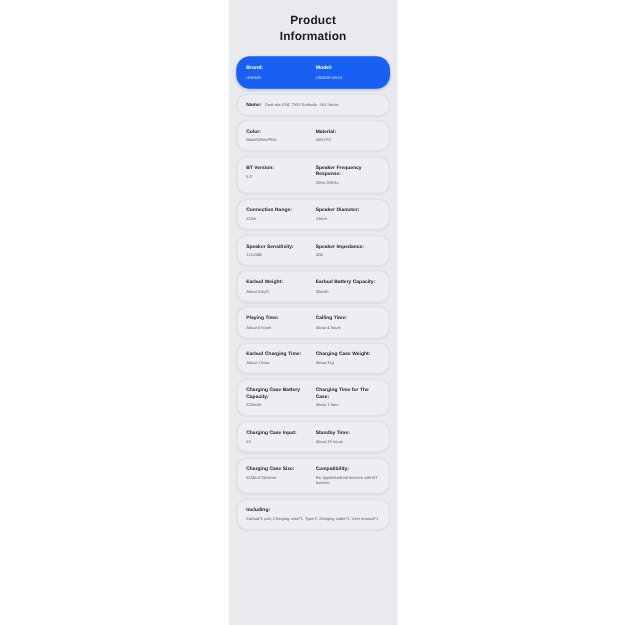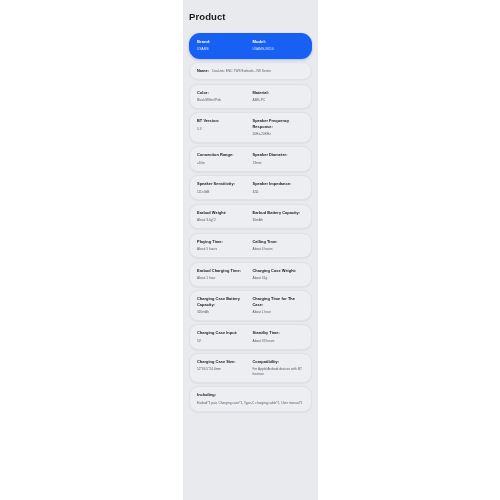--- a/index.html
+++ b/index.html
@@ -16,20 +16,21 @@
   }
   .panel {
     position: absolute;
     left: 183px; top: 0;
     width: 135px; height: 500px;
     background: #e9eaee;
     padding: 0 6px;
   }
   .page-title {
     margin-top: 11px;
+    text-align: center;
     font-size: 9.5px;
     font-weight: bold;
     line-height: 12.5px;
     color: #1b1b1d;
     letter-spacing: 0.1px;
   }
   .rows {
     margin-top: 9px;
     display: flex;
     flex-direction: column;
@@ -78,20 +79,21 @@
   .inline .val { margin-top: 0; }
 </style>
 </head>
 <body>
 
 <div id="page">
   <div class="panel">
 
     <div class="page-title">
       <div>Product</div>
+      <div>Information</div>
     </div>
 
     <div class="rows">
 
       <div class="row brandrow">
         <div class="cell">
           <div class="lbl">Brand:</div>
           <div class="val">USAMS</div>
         </div>
         <div class="cell">

